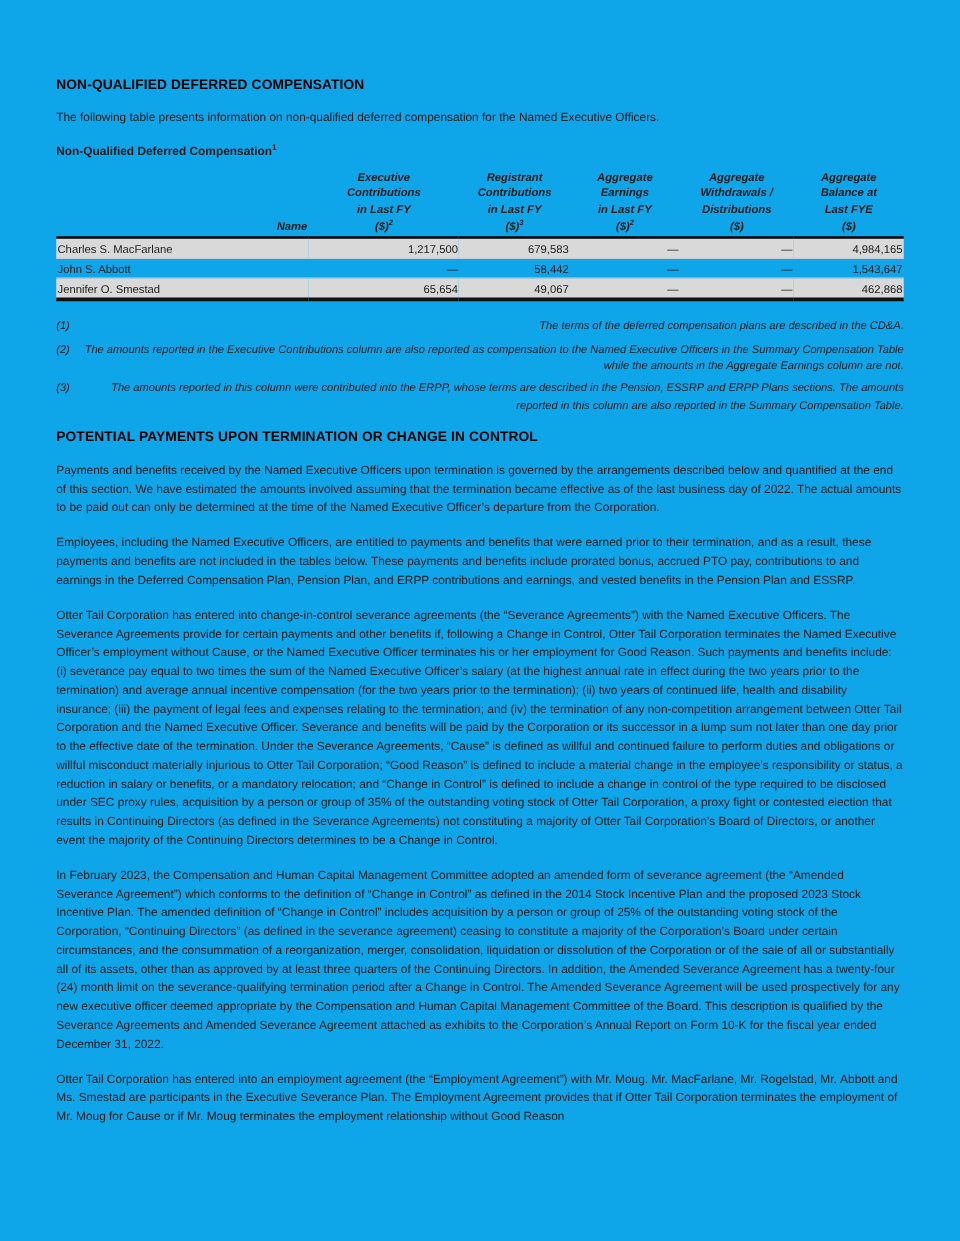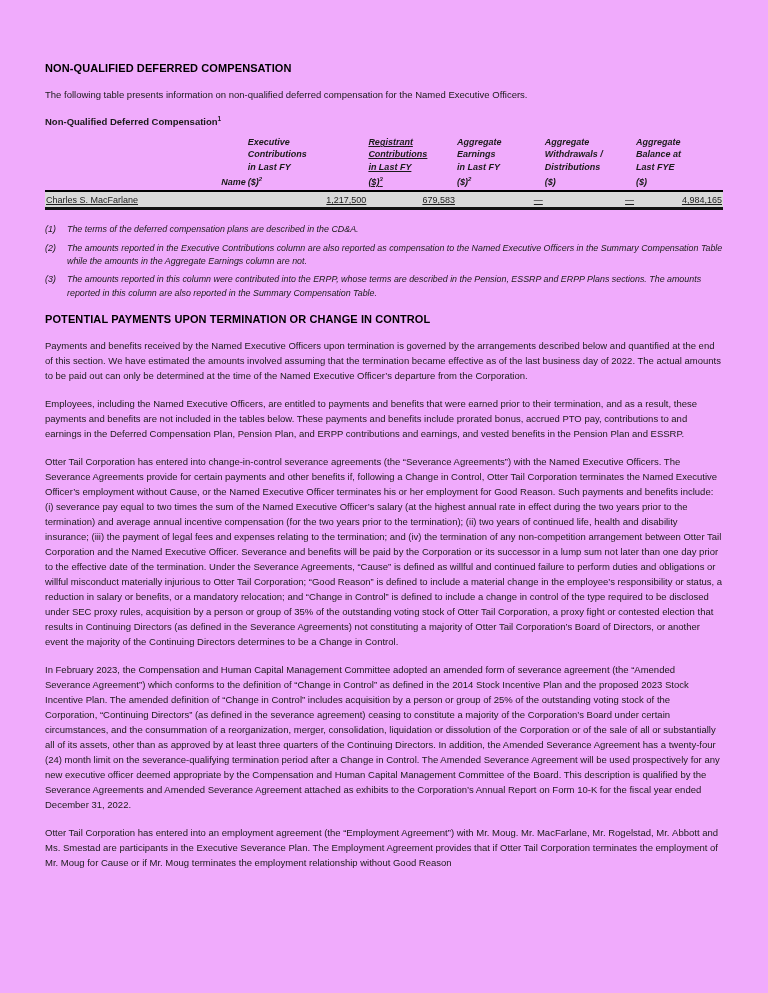--- a/index.html
+++ b/index.html
@@ -1,21 +1,21 @@
 <!DOCTYPE html>
 <html><head>
 <meta charset="utf-8">
 <style>
   html, body { margin: 0; padding: 0; background: #ffffff; }
   body { font-family: "Liberation Sans", "DejaVu Sans", sans-serif; color: #1a1a1a; }
   .page {
     position: relative;
     width: 768px;
     height: 993px;
-    background: #f0abfc;
+    background: #0ea5e9;
     box-sizing: border-box;
     padding: 62px 45px 0 45px;
     overflow: hidden;
   }
   h1, h2 {
     font-size: 11px;
     font-weight: bold;
     color: #000;
     margin: 0 0 3px 0;
     letter-spacing: 0.1px;
@@ -40,45 +40,44 @@
   }
   table.comp-table thead th {
     font-size: 9px;
     font-weight: bold;
     font-style: italic;
     vertical-align: bottom;
     padding: 0 1px 2px 1px;
     border-bottom: 2px solid #000;
   }
   th.name-col { width: 30%; text-align: right; }
-  th.num-col { text-align: left; }
+  th.num-col { text-align: center; }
   th .hl { line-height: 12.3px; white-space: nowrap; }
   th sup { font-size: 6px; }
   table.comp-table td {
     font-size: 9px;
     padding: 2px 1px;
     height: 11px;
     border-top: 1px solid #cfcfcf;
-    text-decoration: underline;
   }
   table.comp-table tbody tr:first-child td { border-top: none; }
   table.comp-table tbody tr:last-child td { border-bottom: 3px solid #111; }
   table.comp-table tbody tr:nth-child(odd) { background: #d9d9d9; }
   td.name-cell { text-align: left; }
   td.num { text-align: right; }
   .footnotes { margin-top: 13px; margin-bottom: 2px; }
   .footnote {
     display: flex;
     font-size: 8.9px;
     font-style: italic;
     line-height: 13.3px;
     margin-bottom: 5px;
   }
   .fn-num { flex: 0 0 22px; }
-  .fn-text { flex: 1; }
+  .fn-text { flex: 1; text-align: right; }
   .page-number {
     position: absolute;
     bottom: 28px;
     left: 0;
     width: 100%;
     text-align: center;
     font-size: 8.8px;
   }
 </style>
 </head>
@@ -96,21 +95,21 @@
       <tr>
         <th class="name-col">
           <div class="hl">Name</div>
         </th>
         <th class="num-col" style="width:17.8%;">
           <div class="hl">Executive</div>
           <div class="hl">Contributions</div>
           <div class="hl">in Last FY</div>
           <div class="hl"><span>($)</span><sup>2</sup></div>
         </th>
-        <th class="num-col" style="width:13%;text-decoration:underline;">
+        <th class="num-col" style="width:13%;">
           <div class="hl">Registrant</div>
           <div class="hl">Contributions</div>
           <div class="hl">in Last FY</div>
           <div class="hl"><span>($)</span><sup>3</sup></div>
         </th>
         <th class="num-col" style="width:12.9%;">
           <div class="hl">Aggregate</div>
           <div class="hl">Earnings</div>
           <div class="hl">in Last FY</div>
           <div class="hl"><span>($)</span><sup>2</sup></div>
@@ -131,20 +130,36 @@
     </thead>
     <tbody>
       <tr>
         <td class="name-cell">Charles S. MacFarlane</td>
         <td class="num">1,217,500</td>
         <td class="num">679,583</td>
         <td class="num">—</td>
         <td class="num">—</td>
         <td class="num">4,984,165</td>
       </tr>
+      <tr>
+        <td class="name-cell">John S. Abbott</td>
+        <td class="num">—</td>
+        <td class="num">58,442</td>
+        <td class="num">—</td>
+        <td class="num">—</td>
+        <td class="num">1,543,647</td>
+      </tr>
+      <tr>
+        <td class="name-cell">Jennifer O. Smestad</td>
+        <td class="num">65,654</td>
+        <td class="num">49,067</td>
+        <td class="num">—</td>
+        <td class="num">—</td>
+        <td class="num">462,868</td>
+      </tr>
     </tbody>
   </table>
 
   <div class="footnotes">
     <div class="footnote">
       <span class="fn-num">(1)</span>
       <span class="fn-text">The terms of the deferred compensation plans are described in the CD&amp;A.</span>
     </div>
     <div class="footnote">
       <span class="fn-num">(2)</span>

